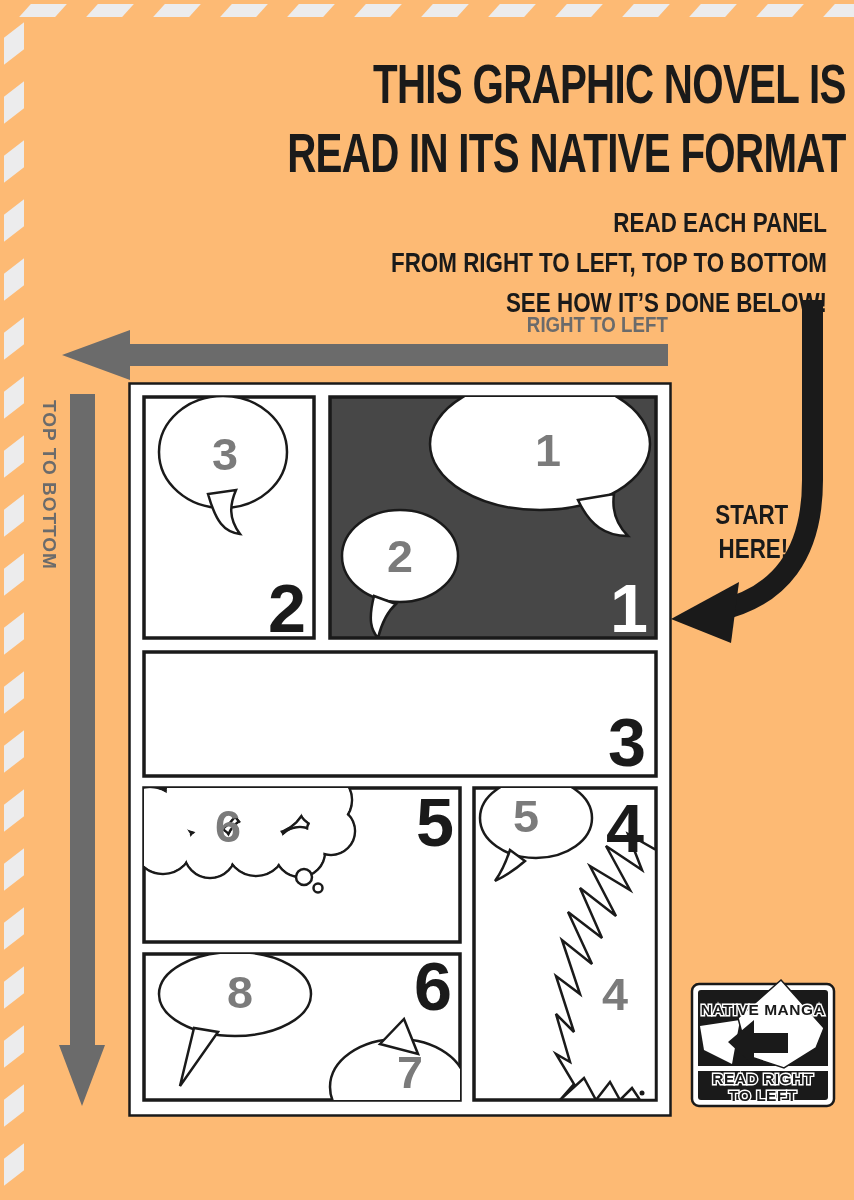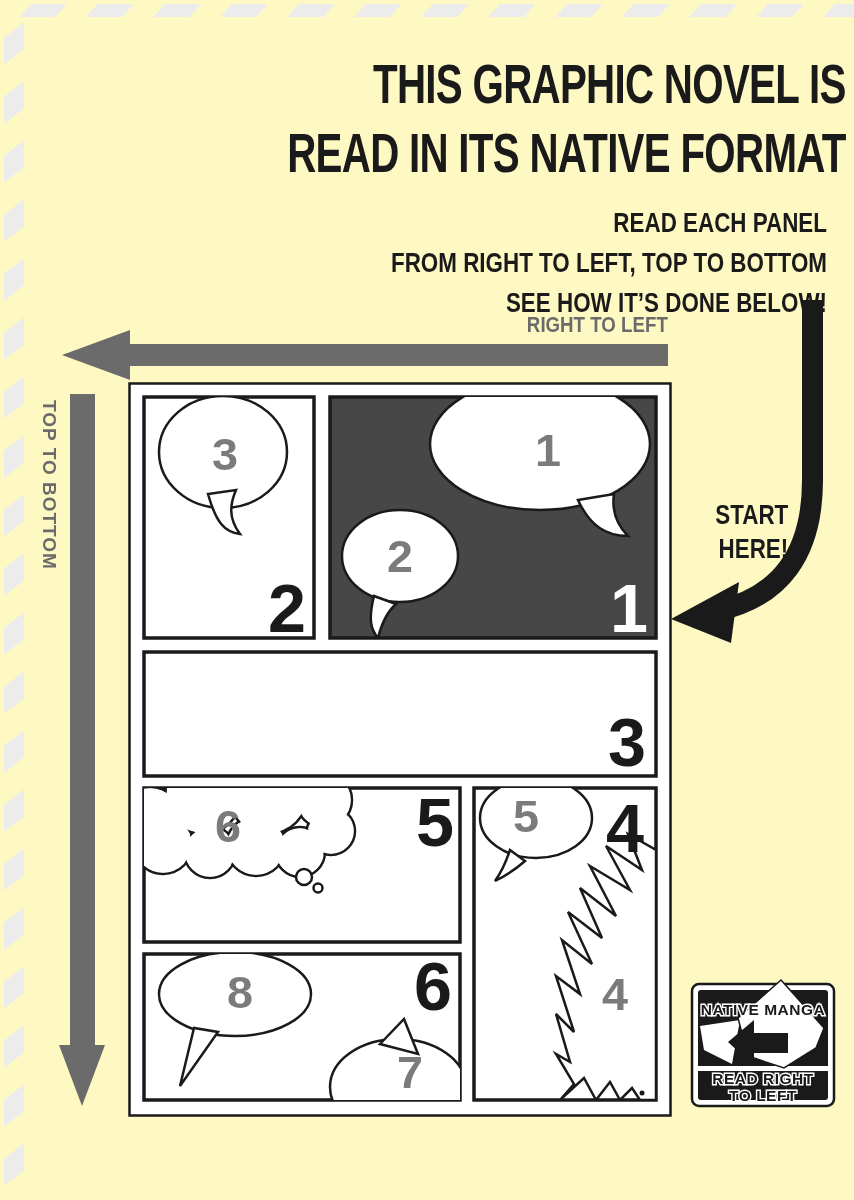--- a/index.html
+++ b/index.html
@@ -4,21 +4,21 @@
 <style>
   :root{
     --ink:#1a1a1a;
     --arrow-gray:#6b6b6b;
     --panel-dark-fill:#474747;
     --bubble-number-gray:#7b7b7b;
     --stripe-gray:#ececed;
   }
   *{margin:0;padding:0;box-sizing:border-box;}
   body{background:#fff;font-family:"Liberation Sans",sans-serif;}
-  .canvas{position:relative;width:854px;height:1200px;background:#fef9c3;overflow:hidden;}
+  .canvas{position:relative;width:854px;height:1200px;background:#fdba74;overflow:hidden;}
 
   
   .stripe-row-top i{position:absolute;top:4px;width:36px;height:13px;
     background:var(--stripe-gray);transform:skewX(-42deg);}
   .stripe-col-left i{position:absolute;left:4px;width:20px;height:27px;
     background:var(--stripe-gray);transform:skewY(-38deg);}
 
   
   .title{position:absolute;top:49px;right:8px;text-align:right;
     font-weight:700;font-size:56px;line-height:69px;color:var(--ink);

